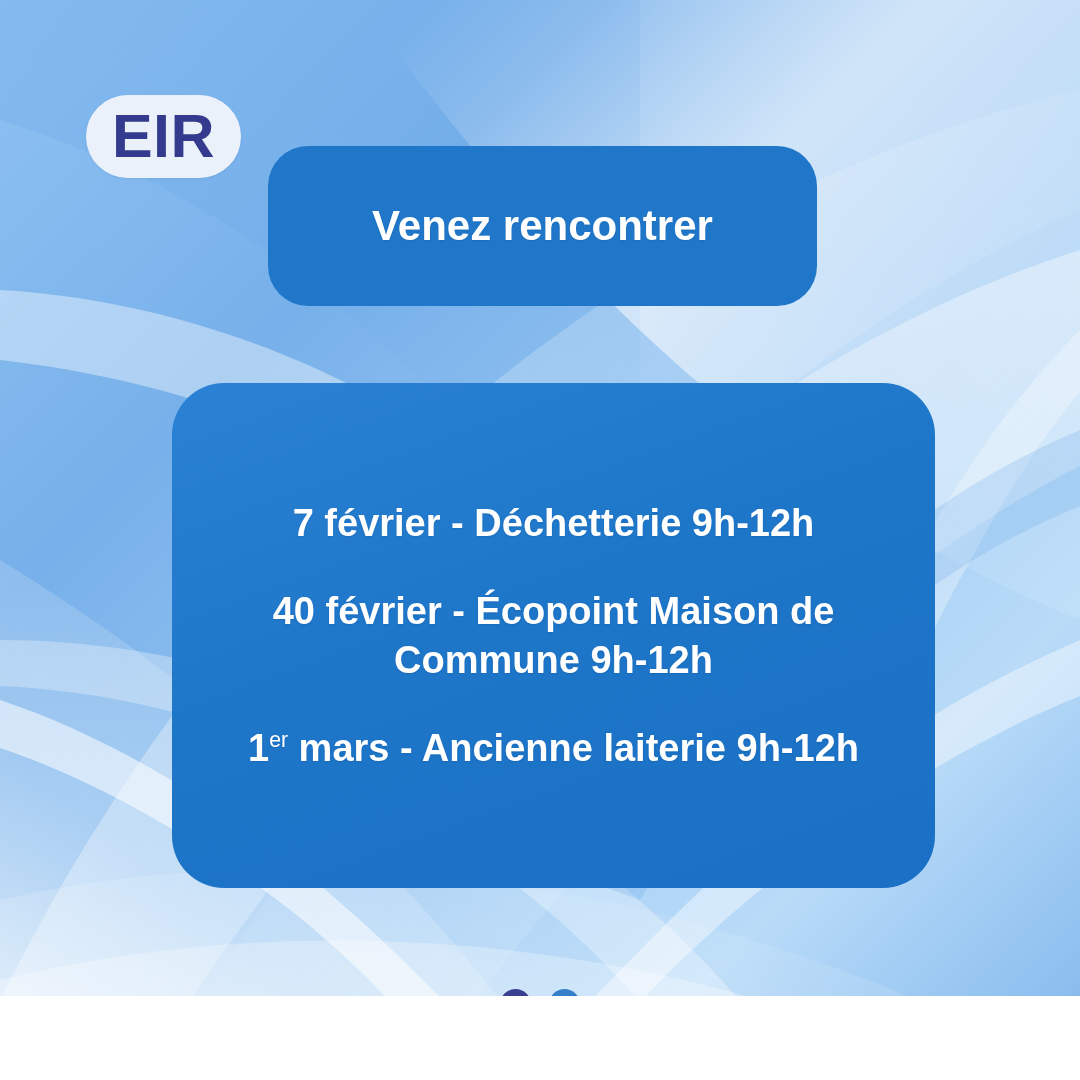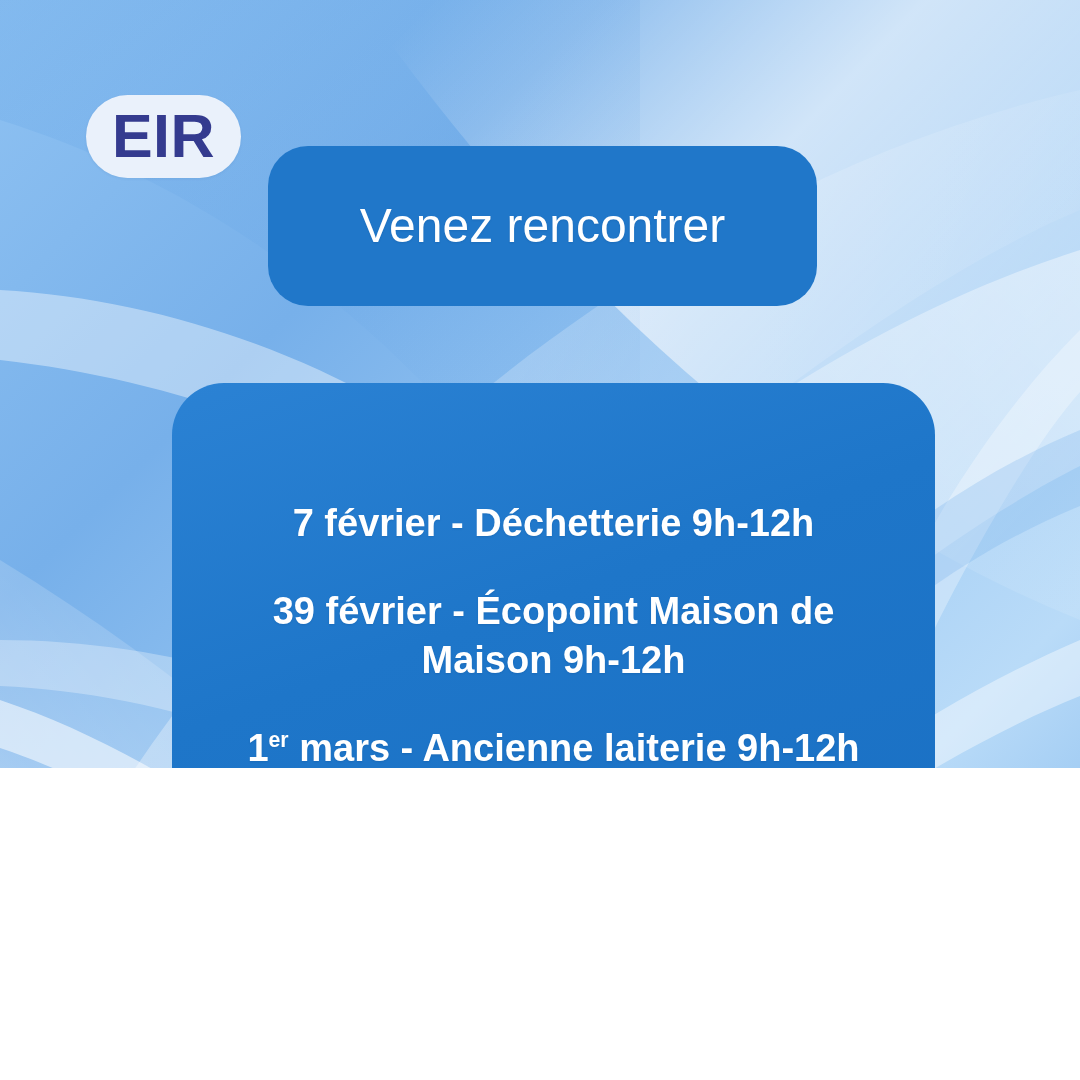--- a/index.html
+++ b/index.html
@@ -6,21 +6,21 @@
   * { margin:0; padding:0; box-sizing:border-box; }
 
   html, body {
     width:1080px; height:1080px;
     overflow:hidden;
     font-family:"Liberation Sans", sans-serif;
   }
 
   #poster {
     position:relative;
-    width:1080px; height:768px;
+    width:1080px; height:996px;
     overflow:hidden;
     background:#a3a3a3;
   }
 
   
   #bg-waves {
     position:absolute;
     inset:0;
     width:1080px; height:1080px;
     display:block;
@@ -59,22 +59,22 @@
     border-radius:40px;
     z-index:3;
     display:flex;
     flex-direction:column;
     align-items:center;
     justify-content:center;
     padding:0 28px;
   }
   #title-card .title-line {
     color:#ffffff;
-    font-weight:400;
-    font-size:48px;
+    font-weight:700;
+    font-size:42px;
     line-height:1.23;
     text-align:center;
     white-space:nowrap;
     text-shadow:0 1px 2px rgba(10,50,100,0.14);
   }
 
   
   #events-card {
     position:absolute;
     left:172px; top:383px;
@@ -96,21 +96,21 @@
     font-weight:700;
     font-size:38px;
     line-height:1.27;
     padding:20px 0;
     text-shadow:0 1px 2px rgba(10,50,100,0.15);
   }
   .event-item sup {
     font-size:0.56em;
     vertical-align:super;
     line-height:0;
-    font-weight:700;
+    font-weight:400;
   }
 
   
   #pagination-dots {
     position:absolute;
     left:0; right:0;
     top:989px;
     display:flex;
     justify-content:center;
     align-items:center;
@@ -217,22 +217,22 @@
   </div>
 
   <div id="events-card">
 
     <div class="event-item">
       <span>7 février - Déchetterie 9h-12h</span>
     </div>
 
 
     <div class="event-item">
-      <span>39 février - Écopoint Maison de</span><br>
-      <span>Maison 9h-12h</span>
+      <span>40 février - Écopoint Maison de</span><br>
+      <span>Commune 9h-12h</span>
     </div>
 
     <div class="event-item">
       <span>1</span><sup>er</sup><span> mars - Ancienne laiterie 9h-12h</span>
     </div>
 
   </div>
 
   <div id="pagination-dots">
     <span class="dot dot-active"></span>

